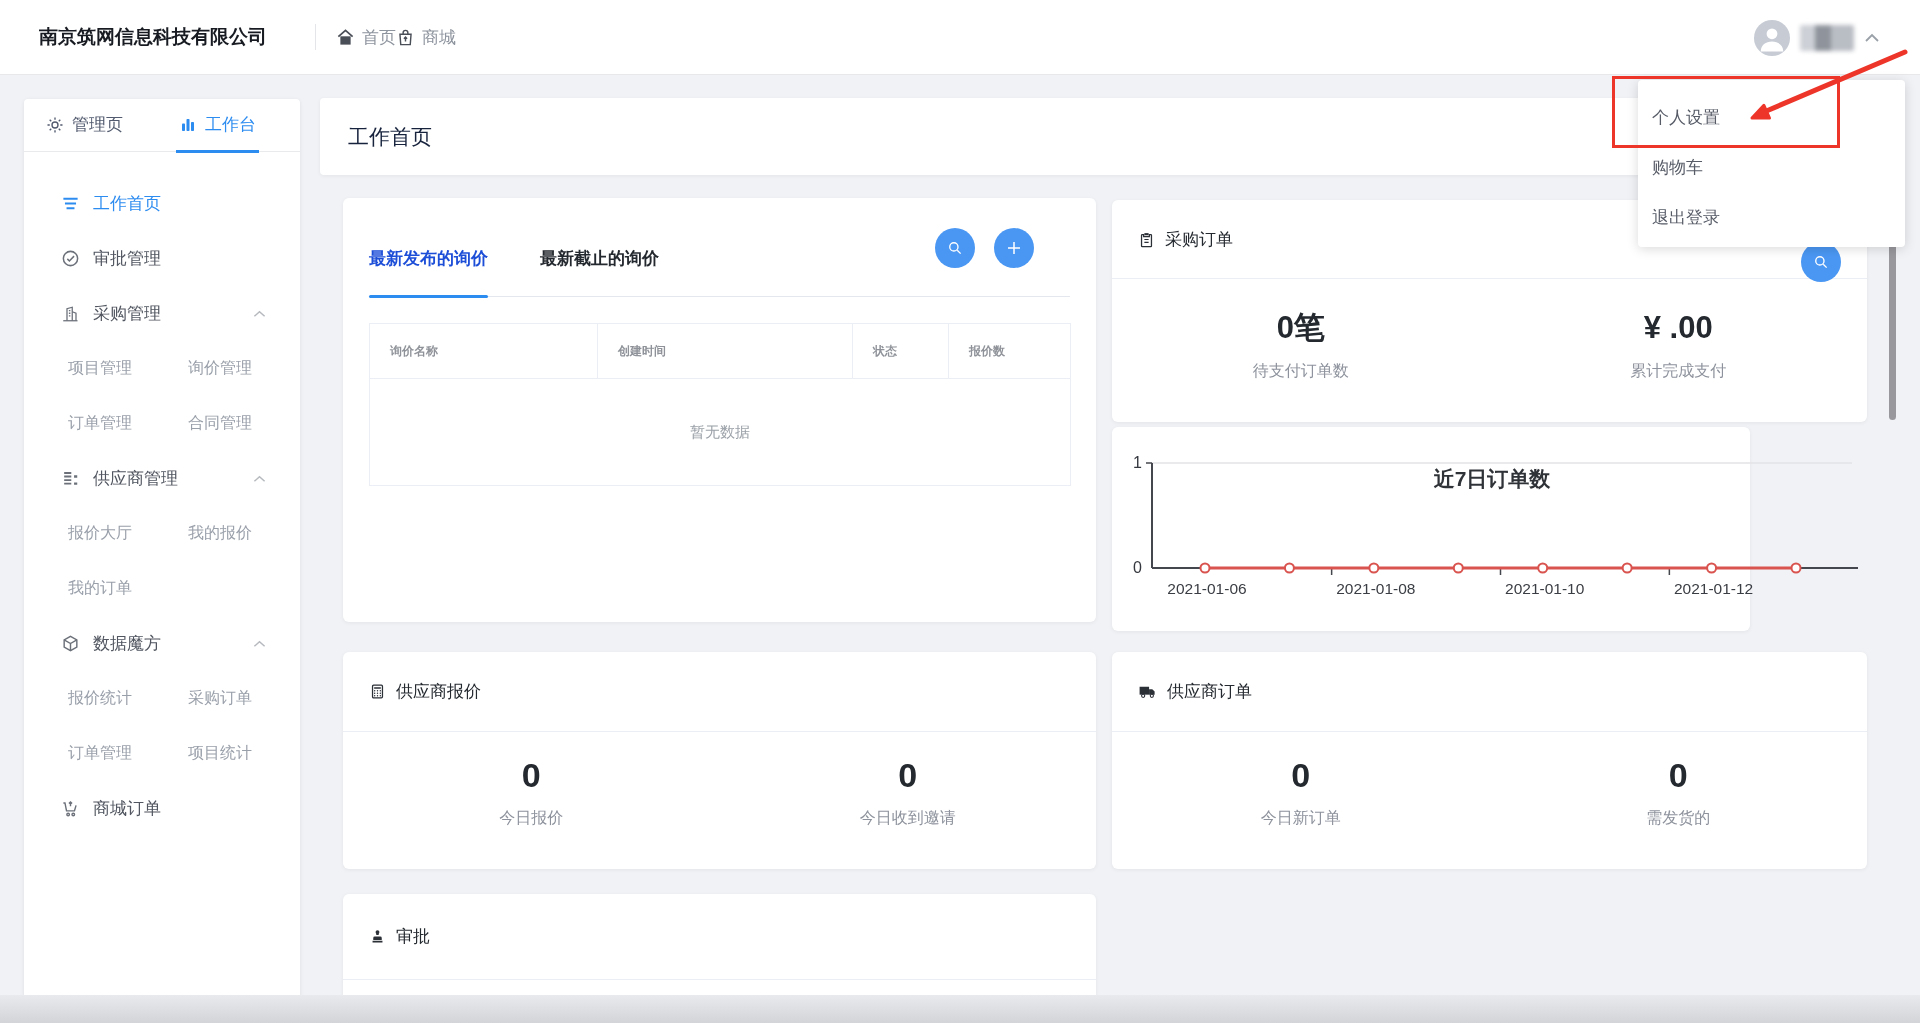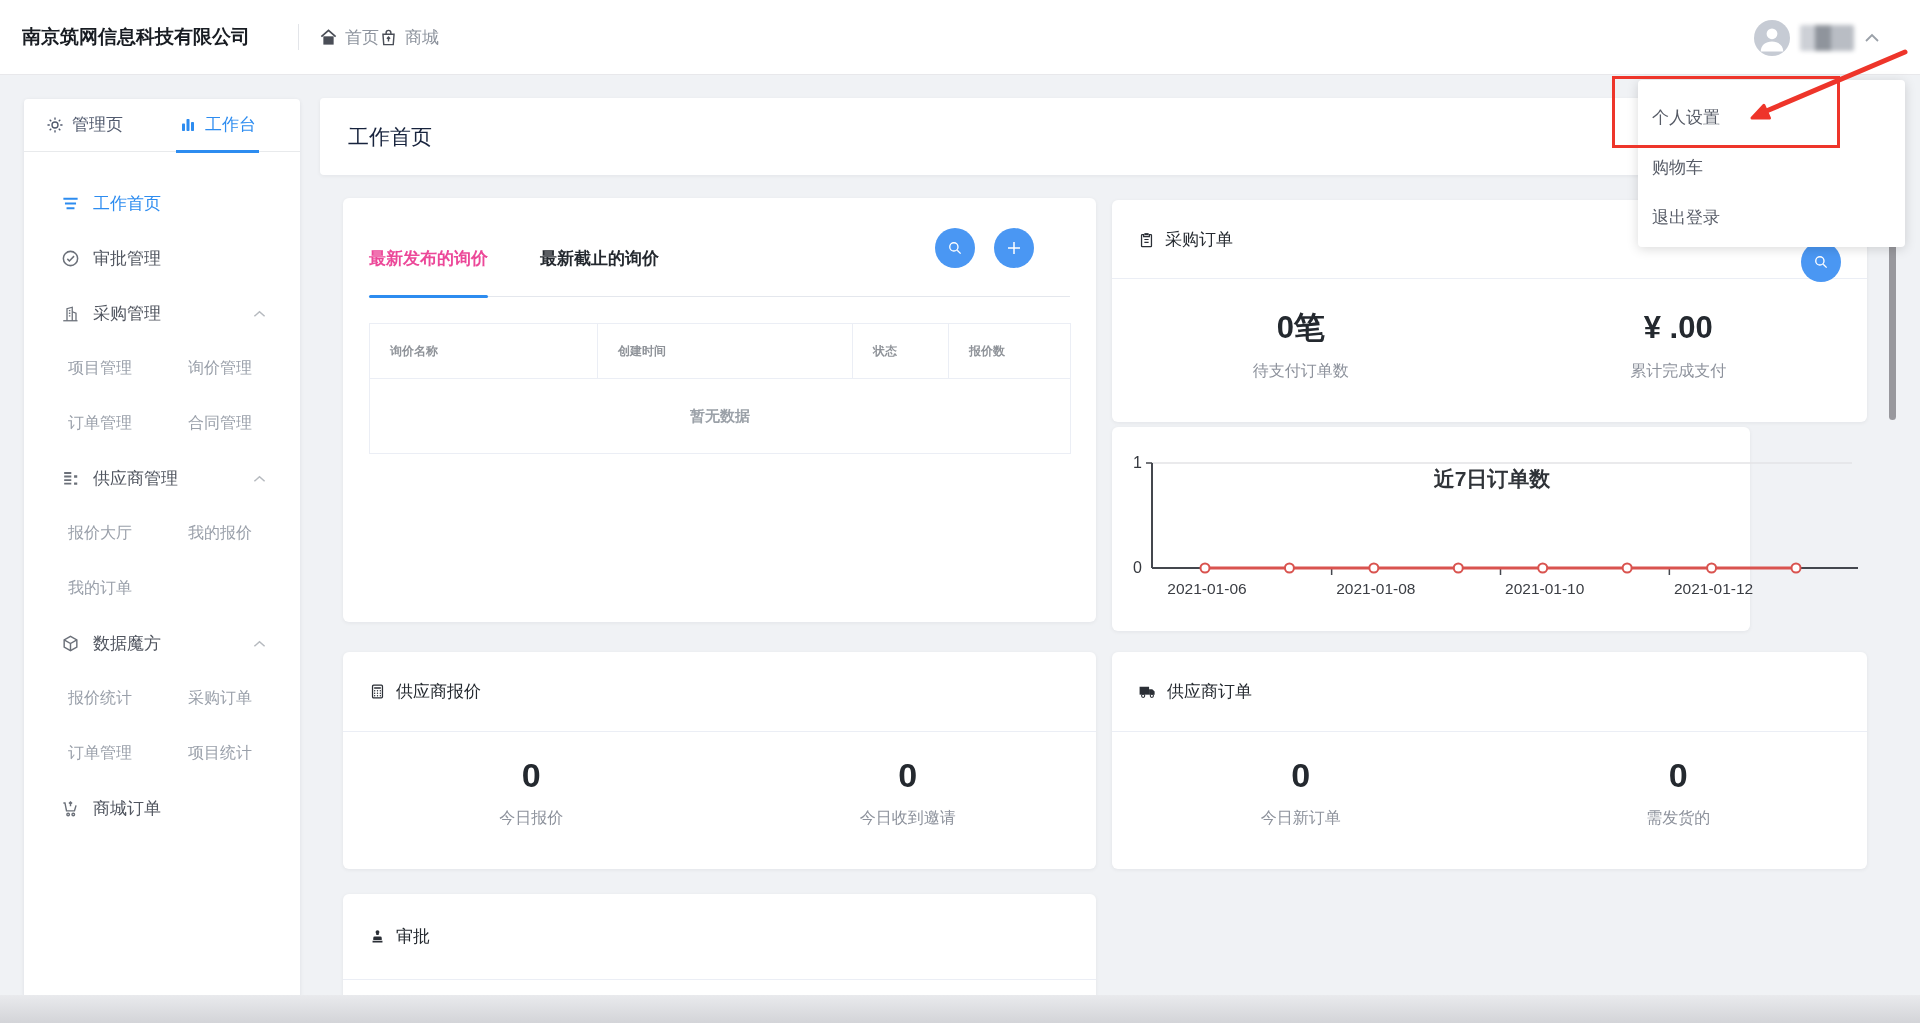--- a/index.html
+++ b/index.html
@@ -6,21 +6,21 @@
   html,body { width:1920px; height:1023px; }
   body {
     font-family:"Liberation Sans","DejaVu Sans",sans-serif;
     background:#f0f2f5; position:relative; overflow:hidden; color:#515a6e;
   }
   svg { display:block; }
 
   
   .app-header{position:absolute;left:0;top:0;width:1920px;height:75px;background:#fff;
     border-bottom:1px solid #e8e8eb;display:flex;align-items:center;z-index:8;}
-  .company{margin-left:22px;font-size:19px;font-weight:600;color:#181c22;}
+  .company{margin-left:39px;font-size:19px;font-weight:600;color:#181c22;}
   .vdiv{width:1px;height:26px;background:#e3e5e9;margin-left:48px;}
   .top-nav{display:flex;align-items:center;margin-left:20px;}
   .nav-item{display:flex;align-items:center;gap:7px;cursor:pointer;}
   .nav-item .ic{color:#4a4e57;display:flex;}
   .nav-item .t{font-size:17px;color:#8e949e;}
   .user-box{position:absolute;right:40px;top:0;height:75px;display:flex;align-items:center;gap:10px;}
   .avatar{width:36px;height:36px;border-radius:50%;background:#c6cbd4;display:flex;align-items:center;justify-content:center;overflow:hidden;}
   .redacted{width:54px;height:26px;border-radius:2px;filter:blur(2px);
     background:linear-gradient(90deg,#cdd0d6 0%,#cdd0d6 28%,#8f949c 28%,#8f949c 58%,#b9bdc4 58%,#b9bdc4 100%);}
   .caret-up{color:#9aa0a8;display:flex;}
@@ -53,31 +53,31 @@
   .titlebar .t{margin-left:28px;font-size:21px;color:#17233d;font-weight:500;}
 
   .card{position:absolute;background:#fff;border-radius:6px;box-shadow:0 1px 4px rgba(0,21,41,.06);z-index:1;}
   .card-head{height:79px;border-bottom:1px solid #ebeef5;display:flex;align-items:center;padding-left:26px;gap:10px;position:relative;}
   .card-head .hic{display:flex;color:#2b2f36;}
   .card-head .ht{font-size:17px;font-weight:500;color:#24292f;}
 
   #card-inquiry{left:343px;top:198px;width:753px;height:424px;}
   .c-tabs{margin:0 26px;padding-top:48px;display:flex;gap:52px;border-bottom:1px solid #e4e7ed;position:relative;}
   .c-tab{font-size:17px;font-weight:600;color:#24292f;padding-bottom:24px;position:relative;cursor:pointer;line-height:26px;}
-  .c-tab.active{color:#ec4899;}
+  .c-tab.active{color:#1d4ed8;}
   .c-tab.active::after{content:"";position:absolute;left:0;right:0;bottom:-2px;height:3px;background:#2d8cf0;border-radius:2px;}
   .circle-btn{position:absolute;width:40px;height:40px;border-radius:50%;background:#4a97f3;border:none;
     display:flex;align-items:center;justify-content:center;color:#fff;cursor:pointer;}
   #btn-search1{left:592px;top:30px;}
   #btn-add1{left:651px;top:30px;}
   .q-table{margin:26px 26px 0;border:1px solid #ebeef5;border-collapse:collapse;width:701px;table-layout:fixed;}
   .q-table th{height:55px;font-size:12px;font-weight:600;color:#8f9399;text-align:left;padding-left:20px;
     border-right:1px solid #ebeef5;border-bottom:1px solid #ebeef5;background:#fff;}
   .q-table th:last-child{border-right:none;}
-  .q-table td{height:75px;text-align:center;font-size:15px;color:#9ba1a8;font-weight:bold;}
+  .q-table td{height:107px;text-align:center;font-size:15px;color:#9ba1a8;}
 
   #card-purchase{left:1112px;top:200px;width:755px;height:222px;}
   #btn-search2{right:26px;top:42px;left:auto;}
   .stats{display:flex;padding-top:28px;}
   .stat{flex:1;text-align:center;}
   .stat .v{font-size:31px;font-weight:600;color:#24292f;line-height:42px;}
   .stat .l{margin-top:12px;font-size:16px;color:#8d929c;}
 
   #card-chart{left:1112px;top:427px;width:638px;height:204px;}
 

